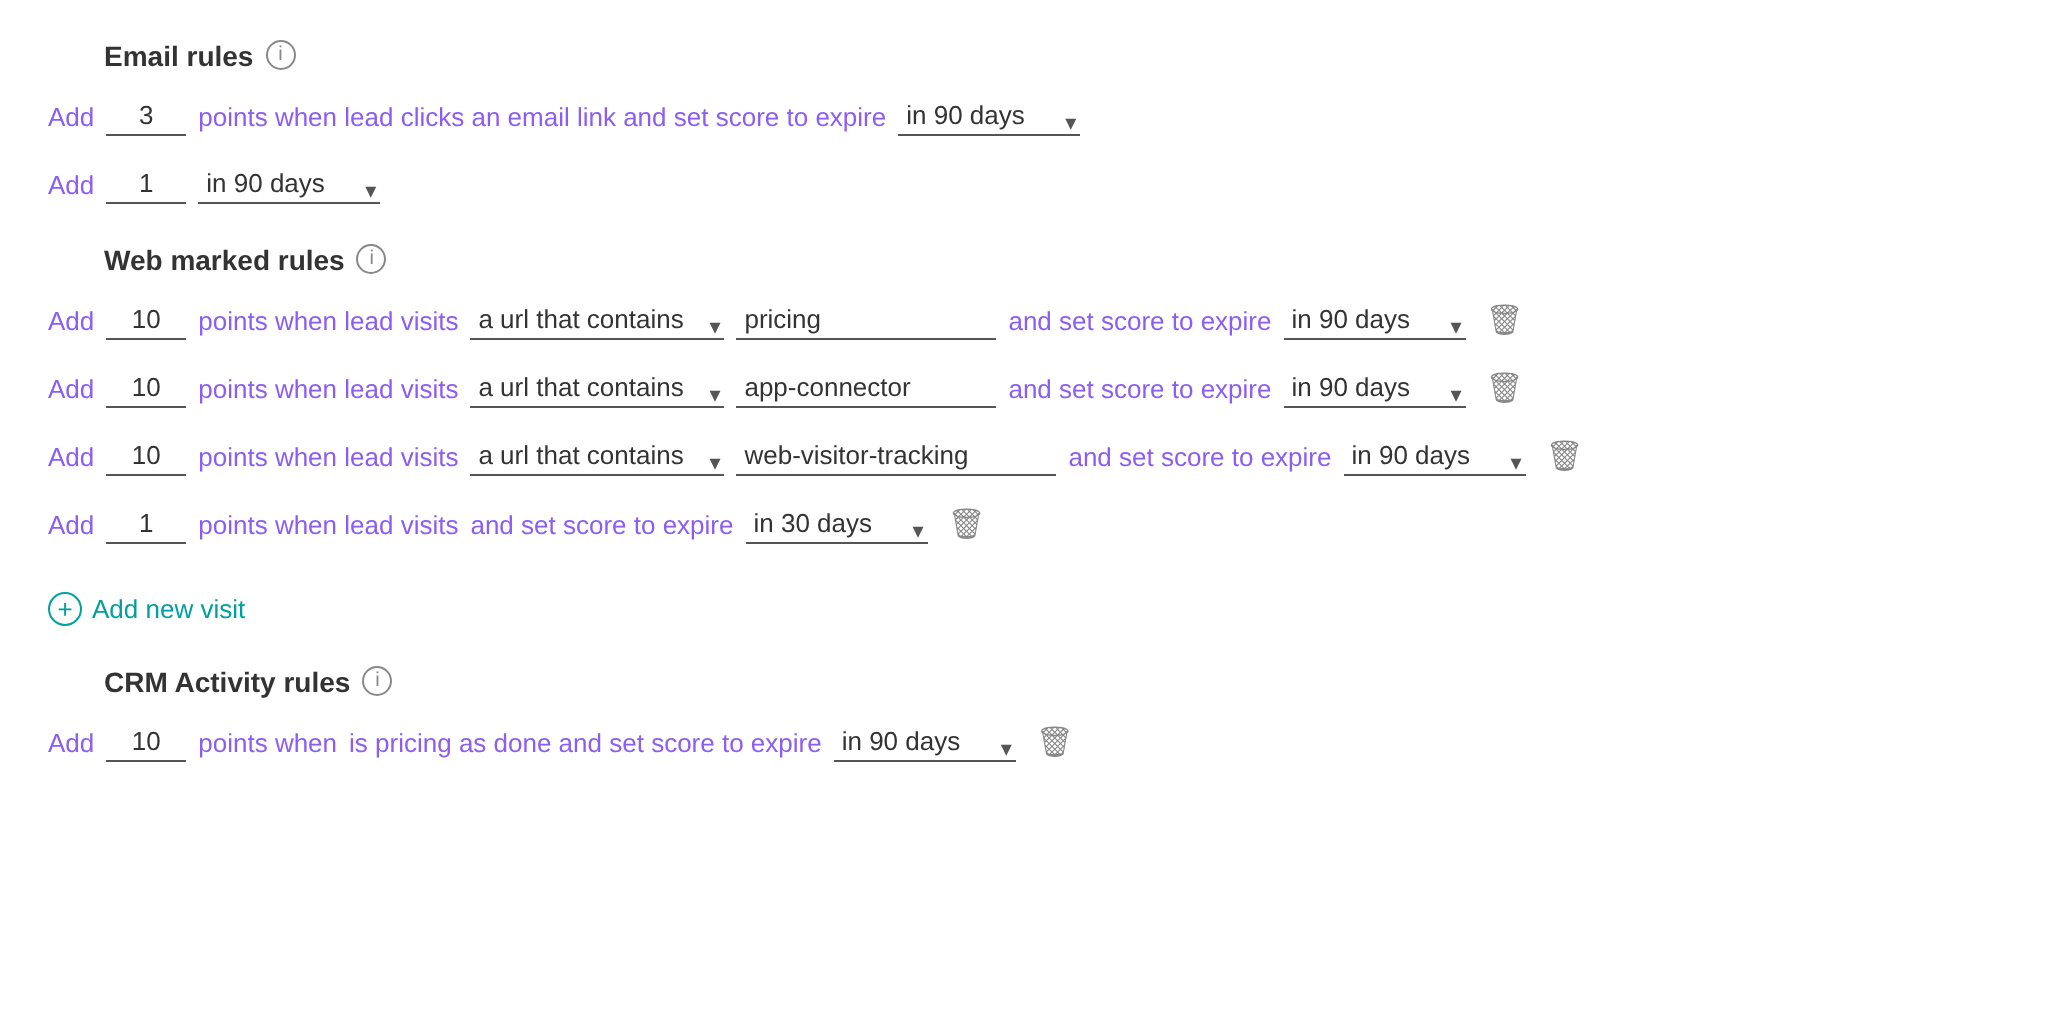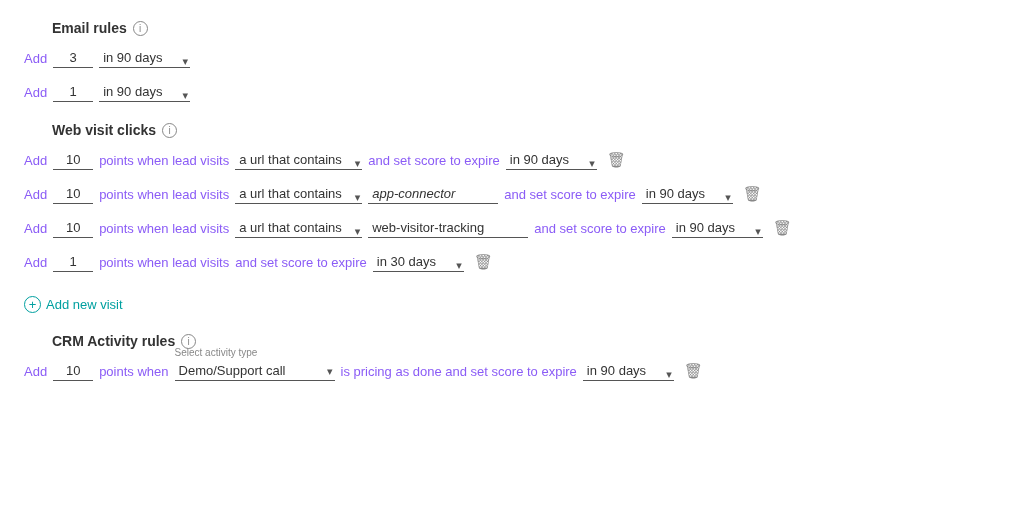--- a/index.html
+++ b/index.html
@@ -10,21 +10,21 @@
       background: #fff;
       padding: 20px 24px;
       width: 1024px;
       min-height: 512px;
     }
     .section-title {
       font-weight: 700;
       font-size: 14px;
       margin-bottom: 12px;
       display: flex;
-      align-items: flex-end;
+      align-items: flex-start;
       gap: 6px;
       padding-left: 28px;
     }
     .info-icon {
       width: 15px;
       height: 15px;
       border-radius: 50%;
       border: 1.5px solid #888;
       display: inline-flex;
       align-items: center;
@@ -147,20 +147,21 @@
 
 <div class="section-gap">
   <div class="section-title">
     <span>Email rules</span>
     <span class="info-icon">i</span>
   </div>
 
   <div class="rule-row">
     <span class="label-text">Add</span>
     <input class="input-number" type="text" value="3" style="">
+    <span class="label-text">points when lead clicks an email link and set score to expire</span>
     <div class="select-wrap">
       <select class="select-dropdown">
         <option>in 90 days</option>
         <option>in 30 days</option>
         <option>in 60 days</option>
         <option>in 180 days</option>
         <option>never</option>
       </select>
     </div>
   </div>
@@ -176,35 +177,36 @@
         <option>in 180 days</option>
         <option>never</option>
       </select>
     </div>
   </div>
 </div>
 
 
 <div class="section-gap">
   <div class="section-title">
-    <span>Web visit clicks</span>
+    <span>Web marked rules</span>
     <span class="info-icon">i</span>
   </div>
 
   <div class="rule-row">
     <span class="label-text">Add</span>
     <input class="input-number" type="text" value="10" style="">
     <span class="label-text">points when lead visits</span>
     <div class="select-wrap">
       <select class="select-dropdown">
         <option>a url that contains</option>
         <option>a url that equals</option>
         <option>any page</option>
       </select>
     </div>
+    <input class="input-text" type="text" value="pricing" style="width: 130px;">
     <span class="label-text">and set score to expire</span>
     <div class="select-wrap">
       <select class="select-dropdown">
         <option>in 90 days</option>
         <option>in 30 days</option>
         <option>in 60 days</option>
         <option>in 180 days</option>
         <option>never</option>
       </select>
     </div>
@@ -215,21 +217,21 @@
     <span class="label-text">Add</span>
     <input class="input-number" type="text" value="10" style="">
     <span class="label-text">points when lead visits</span>
     <div class="select-wrap">
       <select class="select-dropdown">
         <option>a url that contains</option>
         <option>a url that equals</option>
         <option>any page</option>
       </select>
     </div>
-    <input class="input-text" type="text" value="app-connector" style="width: 130px; font-style: italic;">
+    <input class="input-text" type="text" value="app-connector" style="width: 130px;">
     <span class="label-text">and set score to expire</span>
     <div class="select-wrap">
       <select class="select-dropdown">
         <option>in 90 days</option>
         <option>in 30 days</option>
         <option>in 60 days</option>
         <option>in 180 days</option>
         <option>never</option>
       </select>
     </div>
@@ -289,30 +291,20 @@
 <div class="section-gap">
   <div class="section-title">
     <span>CRM Activity rules</span>
     <span class="info-icon">i</span>
   </div>
 
   <div class="rule-row">
     <span class="label-text">Add</span>
     <input class="input-number" type="text" value="10" style="">
     <span class="label-text">points when</span>
-    <div style="position:relative; display:inline-flex; align-items:center;">
-      <span style="font-size:10px;color:#888;position:absolute;top:-14px;left:0;white-space:nowrap;">Select activity type</span>
-      <div class="select-wrap-labeled">
-        <select class="select-dropdown" style="min-width:160px;">
-          <option>Demo/Support call</option>
-          <option>Meeting</option>
-          <option>Phone call</option>
-        </select>
-      </div>
-    </div>
     <span class="label-text">is pricing as done and set score to expire</span>
     <div class="select-wrap">
       <select class="select-dropdown">
         <option>in 90 days</option>
         <option>in 30 days</option>
         <option>in 60 days</option>
         <option>in 180 days</option>
         <option>never</option>
       </select>
     </div>

